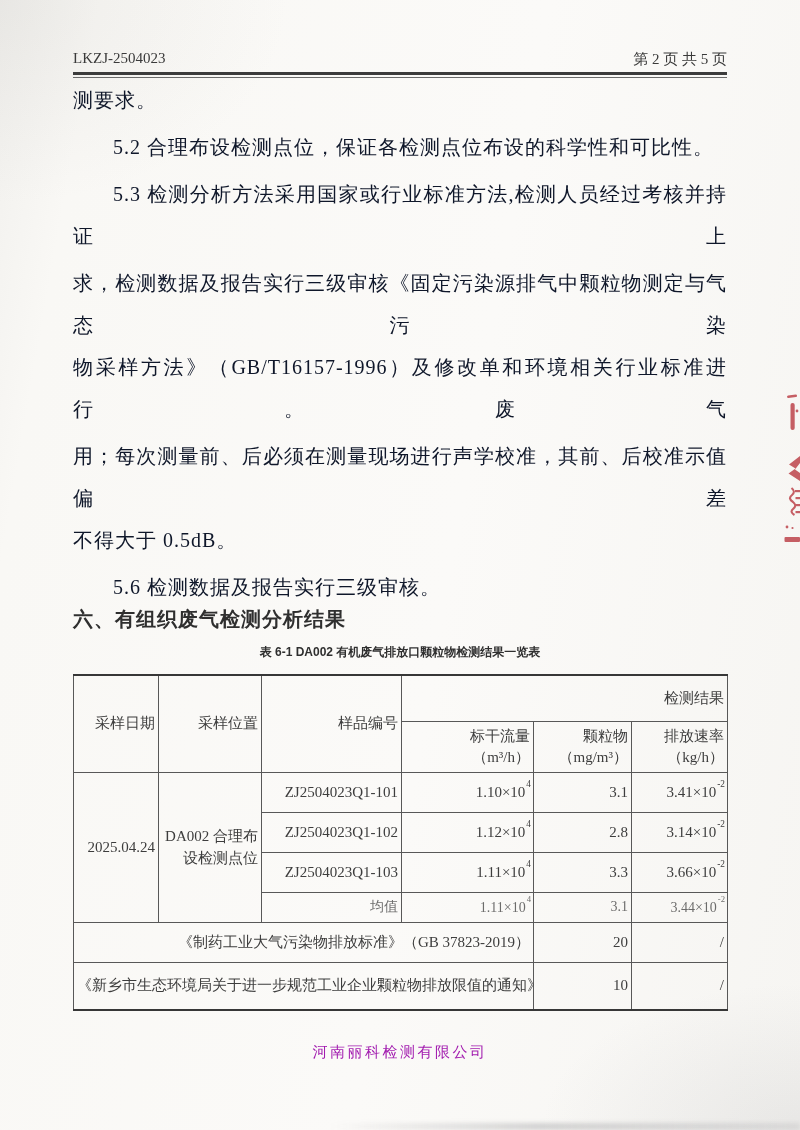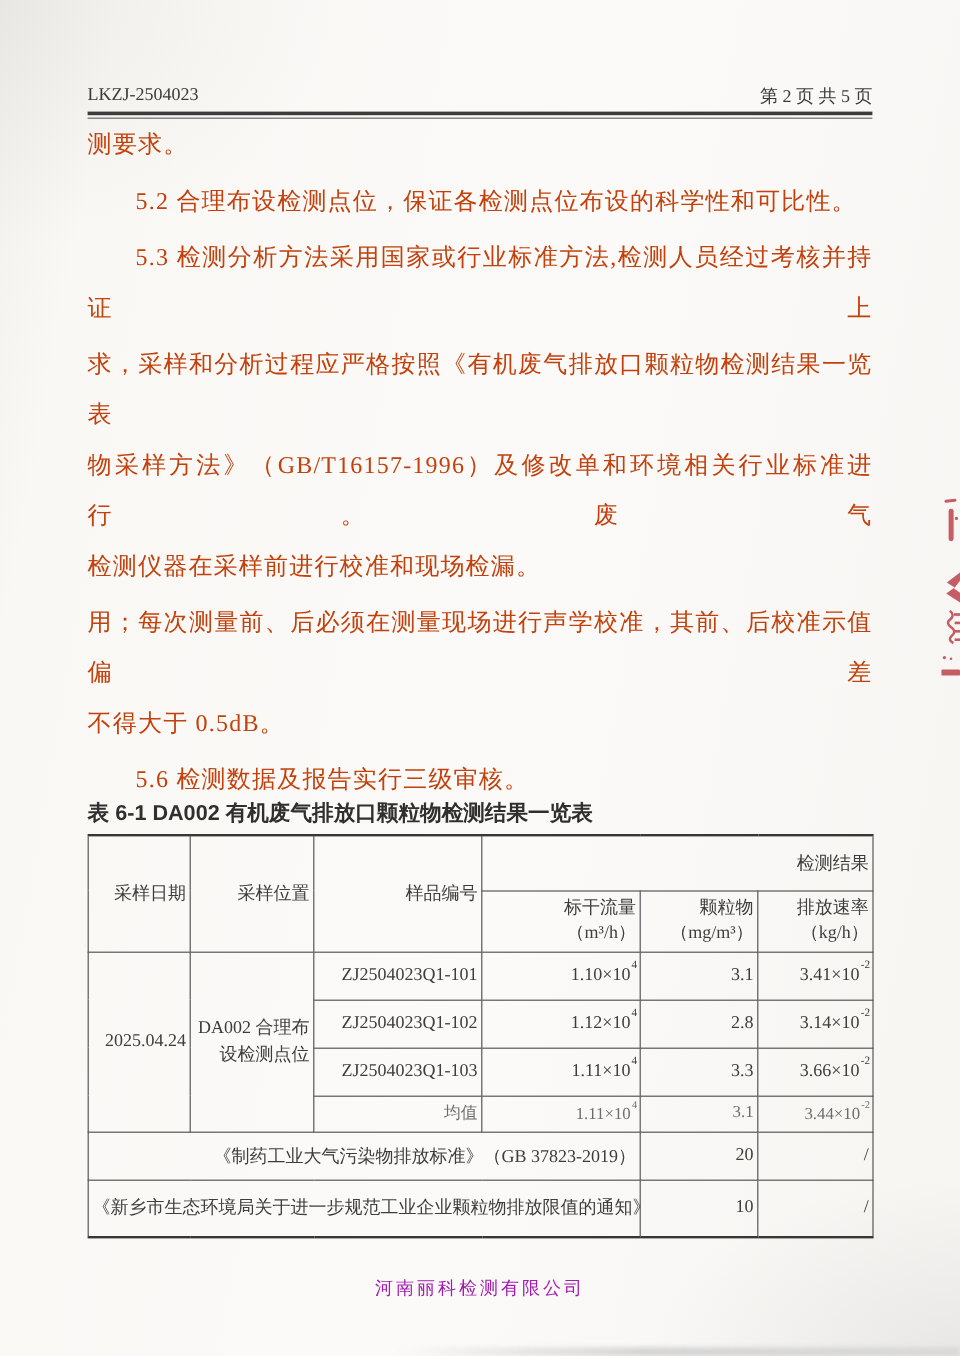--- a/index.html
+++ b/index.html
@@ -5,36 +5,36 @@
   html,body{margin:0;padding:0;}
   body{
     width:800px;height:1130px;position:relative;overflow:hidden;
     font-family:"Liberation Serif","DejaVu Serif",serif;
     color:#3b3b3b;
     background:
       radial-gradient(60% 30% at 0% 0%, rgba(190,188,184,0.18), transparent 60%),
       radial-gradient(50% 20% at 100% 100%, rgba(150,150,155,0.15), transparent 65%),
       linear-gradient(100deg,#f1f0ed 0%,#f9f8f5 10%,#fbfaf8 55%,#f6f5f2 100%);
   }
-  .sheet{position:absolute;inset:0;margin-top:21px;}
+  .sheet{position:absolute;inset:0;}
 
   
   .doc-header{position:absolute;left:73px;right:73px;top:50px;display:flex;justify-content:space-between;font-size:15px;color:#3a3a3a;}
   .rule-main{position:absolute;left:73px;right:73px;top:72px;height:2.5px;background:#3c3c3c;}
   .rule-sub{position:absolute;left:73px;right:73px;top:77px;height:1px;background:#6a6a6a;}
 
   
-  .body-text{position:absolute;left:73px;width:654px;top:79px;font-size:20px;line-height:42px;letter-spacing:1px;color:#c2410c;}
+  .body-text{position:absolute;left:73px;width:654px;top:79px;font-size:20px;line-height:42px;letter-spacing:1px;color:#0f172a;}
   .para{margin:0 0 5px 0;}
   .pline{display:block;}
   .pline.first{text-indent:2em;}
   .pline.full{text-align:justify;text-align-last:justify;}
 
   .section-heading{position:absolute;left:73px;top:606px;font-family:"Liberation Sans","DejaVu Sans",sans-serif;font-weight:700;font-size:20px;color:#2f2f2f;letter-spacing:1px;}
-  .table-title{position:absolute;left:73px;width:654px;top:644px;text-align:left;font-family:"Liberation Sans","DejaVu Sans",sans-serif;font-weight:700;font-size:18px;color:#2f2f2f;}
+  .table-title{position:absolute;left:73px;width:654px;top:644px;text-align:center;font-family:"Liberation Sans","DejaVu Sans",sans-serif;font-weight:700;font-size:12px;color:#2f2f2f;}
 
   
   .results-table{position:absolute;left:73px;top:674px;width:654px;border-collapse:collapse;table-layout:fixed;font-size:15px;color:#3d3d3d;}
   .results-table td,.results-table th{border:1px solid #585858;text-align:right;vertical-align:middle;font-weight:normal;padding:1px 3px;}
   .results-table{border-top:2.5px solid #373737;}
   .results-table tr.std2 td{border-bottom:2.5px solid #373737;}
   tr.h1{height:46px;} tr.h2{height:51px;}
   tr.dr{height:40px;} tr.mean{height:30px;}
   tr.std1{height:40px;} tr.std2{height:48px;}
   .unit-line{display:block;line-height:1.35;}
@@ -69,33 +69,33 @@
     <p class="para">
       <span class="pline">测要求。</span>
     </p>
     <p class="para">
       <span class="pline first">5.2 合理布设检测点位，保证各检测点位布设的科学性和可比性。</span>
     </p>
     <p class="para">
       <span class="pline first full">5.3 检测分析方法采用国家或行业标准方法,检测人员经过考核并持证上</span>
     </p>
     <p class="para">
-      <span class="pline full">求，采样和分析过程应严格按照《有机废气排放口颗粒物检测结果一览表</span>
+      <span class="pline full">求，检测数据及报告实行三级审核《固定污染源排气中颗粒物测定与气态污染</span>
       <span class="pline full">物采样方法》（GB/T16157-1996）及修改单和环境相关行业标准进行。废气</span>
-      <span class="pline">检测仪器在采样前进行校准和现场检漏。</span>
     </p>
     <p class="para">
       <span class="pline full">用；每次测量前、后必须在测量现场进行声学校准，其前、后校准示值偏差</span>
       <span class="pline">不得大于 0.5dB。</span>
     </p>
     <p class="para">
       <span class="pline first">5.6 检测数据及报告实行三级审核。</span>
     </p>
   </div>
 
+  <div class="section-heading">六、有组织废气检测分析结果</div>
   <div class="table-title">表 6-1 DA002 有机废气排放口颗粒物检测结果一览表</div>
 
   <table class="results-table">
     <colgroup>
       <col style="width:85px">
         <col style="width:103px">
         <col style="width:140px">
       <col style="width:132px">
         <col style="width:98px">
         <col style="width:96px">

